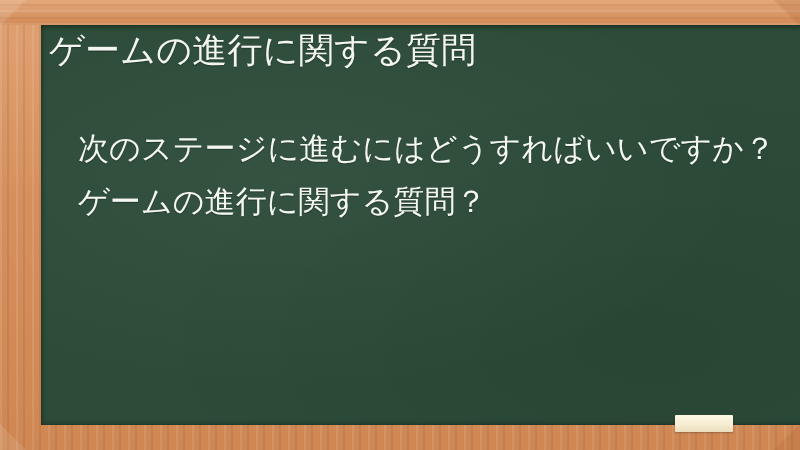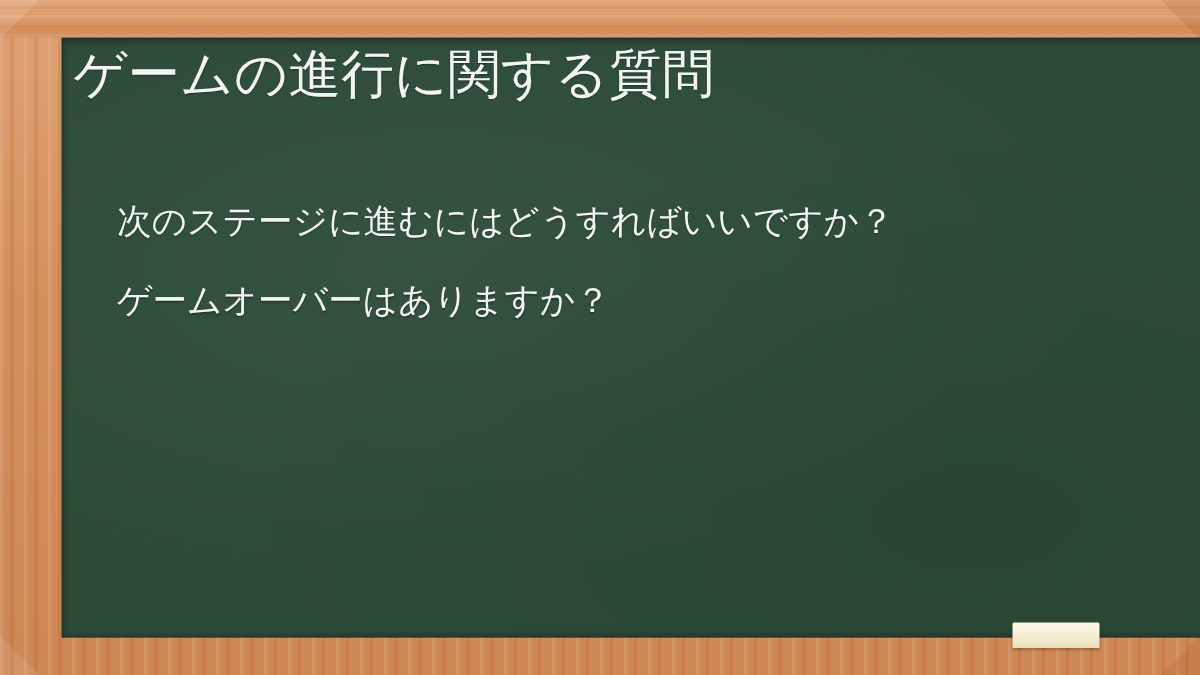--- a/index.html
+++ b/index.html
@@ -122,21 +122,21 @@
   .question-list {
     position: absolute;
     left: 37px;
     top: 97px;
     margin: 0;
     padding: 0;
     list-style: none;
   }
   .question-item {
     color: #f3f6f1;
-    font-size: 23px;
+    font-size: 31px;
     line-height: 53px;
     white-space: nowrap;
     letter-spacing: 0.1px;
     text-shadow: 0 1px 1px rgba(0,0,0,0.28);
   }
 
   
   .chalk-stick {
     position: absolute;
     left: 675px;
@@ -159,21 +159,21 @@
   <div class="miter miter-bl"></div>
   <div class="miter miter-br"></div>
 
   <div class="board">
     <div class="board-inner">
 
       <div class="board-title">ゲームの進行に関する質問</div>
 
       <ul class="question-list">
         <li class="question-item">次のステージに進むにはどうすればいいですか？</li>
-        <li class="question-item">ゲームオーバーはありますか？</li>
+        <li class="question-item">ゲームの進行に関する質問？</li>
       </ul>
 
     </div>
   </div>
 
   <div class="chalk-stick"></div>
 
 </div>
 
 </body></html>

